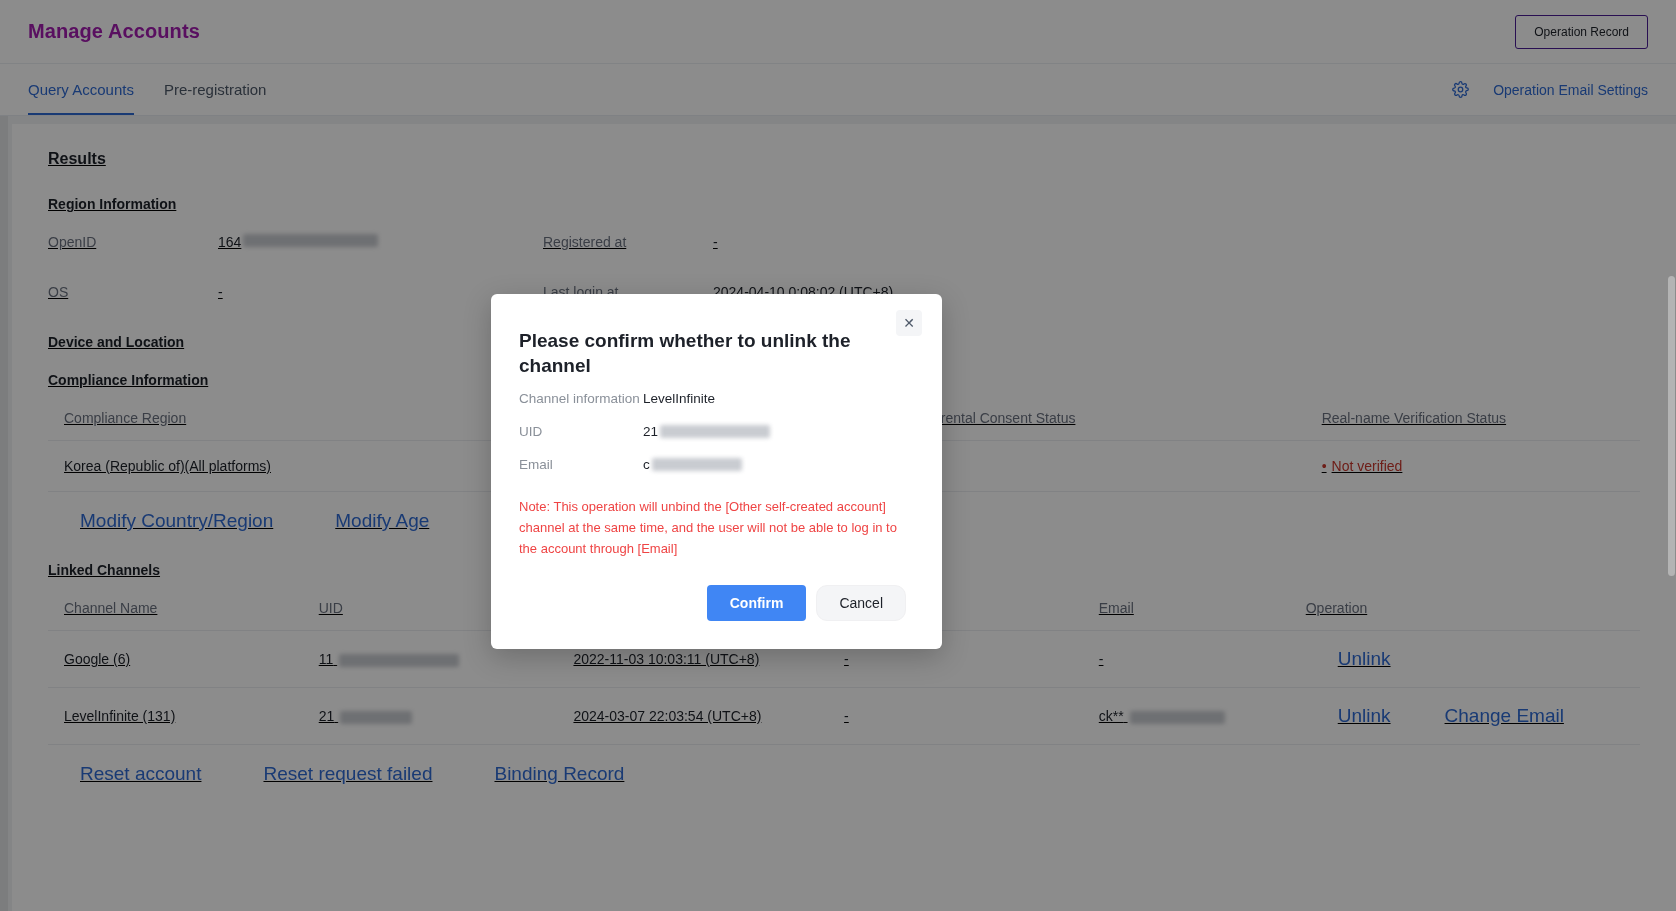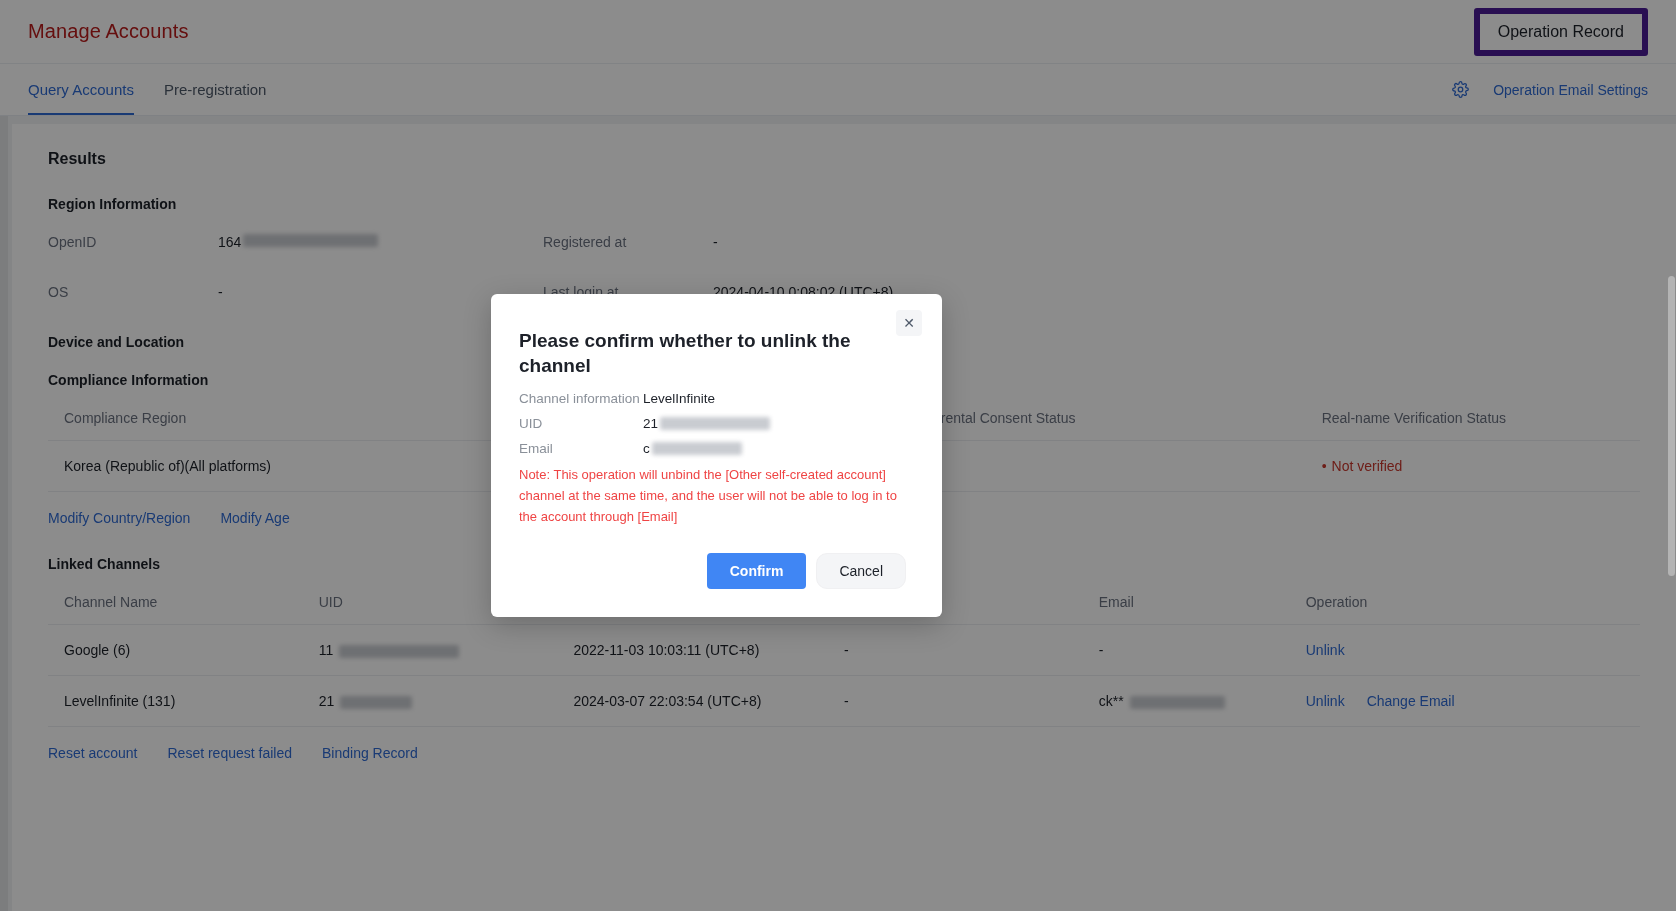--- a/index.html
+++ b/index.html
@@ -29,29 +29,29 @@
     height: 64px;
     background: #ffffff;
     display: flex;
     align-items: center;
     justify-content: space-between;
     padding: 0 28px;
     border-bottom: 1px solid #eceff3;
   }
   .page-title {
     font-size: 20px;
-    font-weight: normal;
-    color: #b91c1c;
+    font-weight: bold;
+    color: #a21caf;
     letter-spacing: .1px;
   }
   .operation-record-btn {
-    border: 6px solid #4c1d95;
-    background: #ffffff;
-    color: #1d2129;
-    font-size: 16px;
+    border: 1px solid #4c1d95;
+    background: #ffffff;
+    color: #1d2129;
+    font-size: 12px;
     border-radius: 3px;
     padding: 9px 18px;
     cursor: pointer;
     font-family: "Liberation Sans", sans-serif;
   }
 
   .tabbar {
     height: 52px;
     background: #ffffff;
     display: flex;
@@ -90,20 +90,21 @@
     width: 17px; height: 17px;
     display: inline-block;
   }
 
   
   .content-wrap {
     position: absolute;
     top: 116px; left: 0; right: 0; bottom: 0;
     padding: 8px 0 0 12px;
     overflow: hidden;
+    text-decoration: underline;
   }
   .card {
     background: #ffffff;
     min-height: 830px;
     padding: 26px 36px 0 36px;
     position: relative;
   }
 
   .section-title {
     font-size: 16px;
@@ -170,22 +171,23 @@
   }
   .txt-bad { color: #c8372d; }
 
   .linkrow {
     display: flex;
     gap: 30px;
     padding: 18px 0 30px 0;
   }
   .link {
     color: #2f6bd4;
-    font-size: 14px;
-    cursor: pointer;
+    font-size: 19px;
+    cursor: pointer;
+    margin-left: 32px;
   }
   .op-links { display: flex; gap: 22px; }
 
   
   .overlay {
     position: absolute;
     inset: 0;
     background: rgba(0,0,0,0.45);
     z-index: 50;
   }
@@ -222,22 +224,22 @@
     font-size: 19px;
     font-weight: bold;
     color: #1d2129;
     line-height: 1.33;
     margin: 0 0 12px 0;
     padding-right: 10px;
   }
   .modal-kv {
     display: grid;
     grid-template-columns: 124px 1fr;
-    row-gap: 10px;
-    margin-bottom: 8px;
+    row-gap: 18px;
+    margin-bottom: 24px;
   }
   .modal-kv .k { font-size: 13.5px; color: #8a9099; }
   .modal-kv .v { font-size: 13.5px; color: #1d2129; display: flex; align-items: center; }
 
   .modal-note {
     color: #ef4444;
     font-size: 13px;
     line-height: 1.62;
     margin: 0 0 26px 0;
   }

